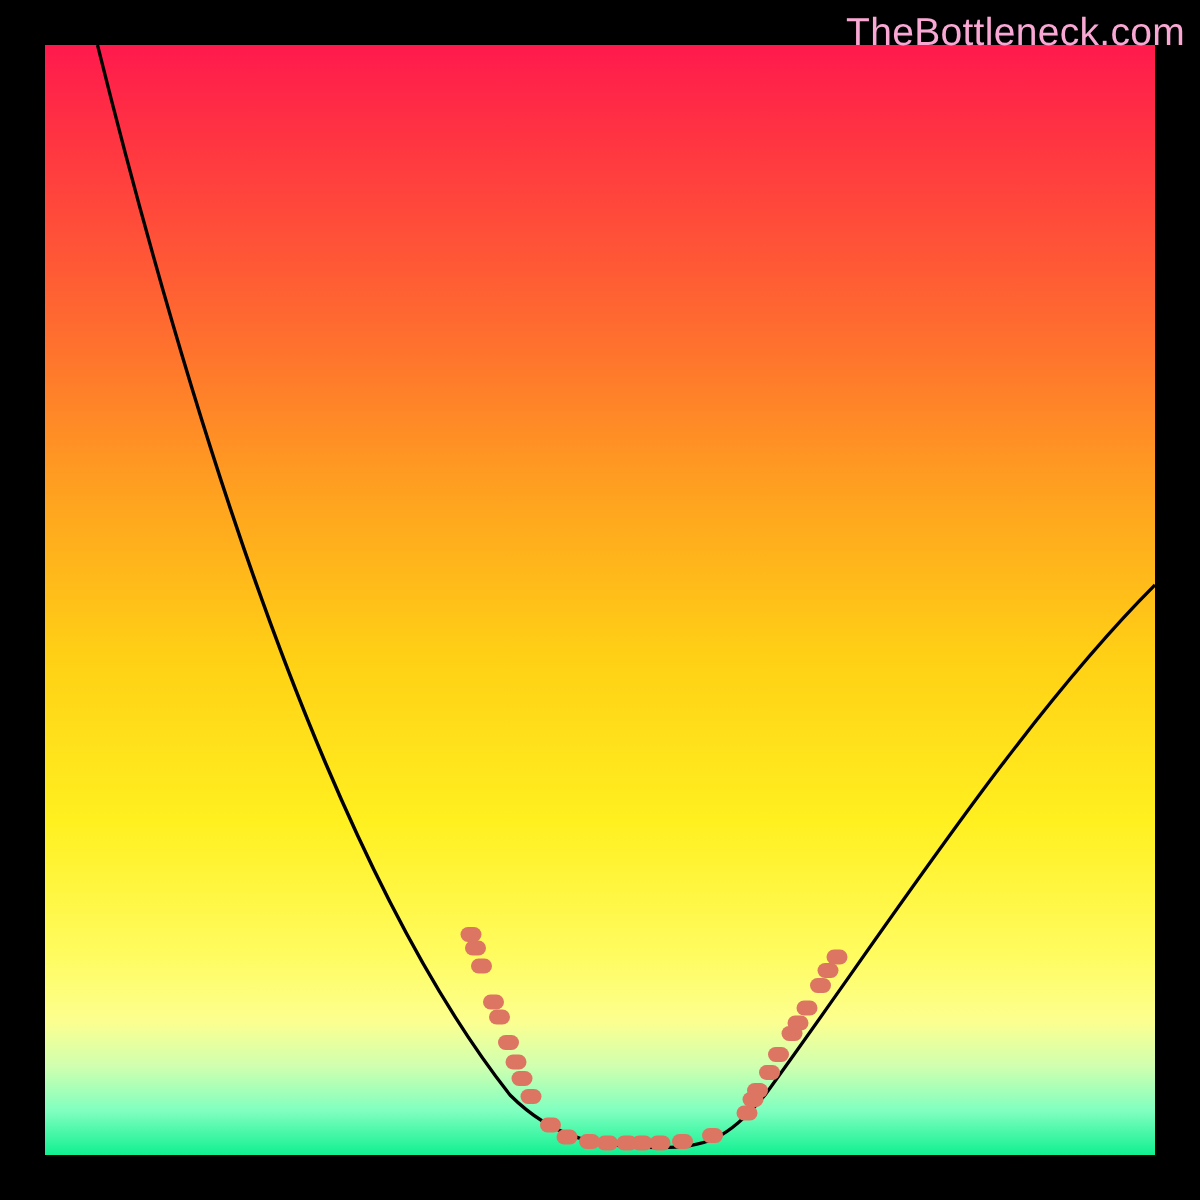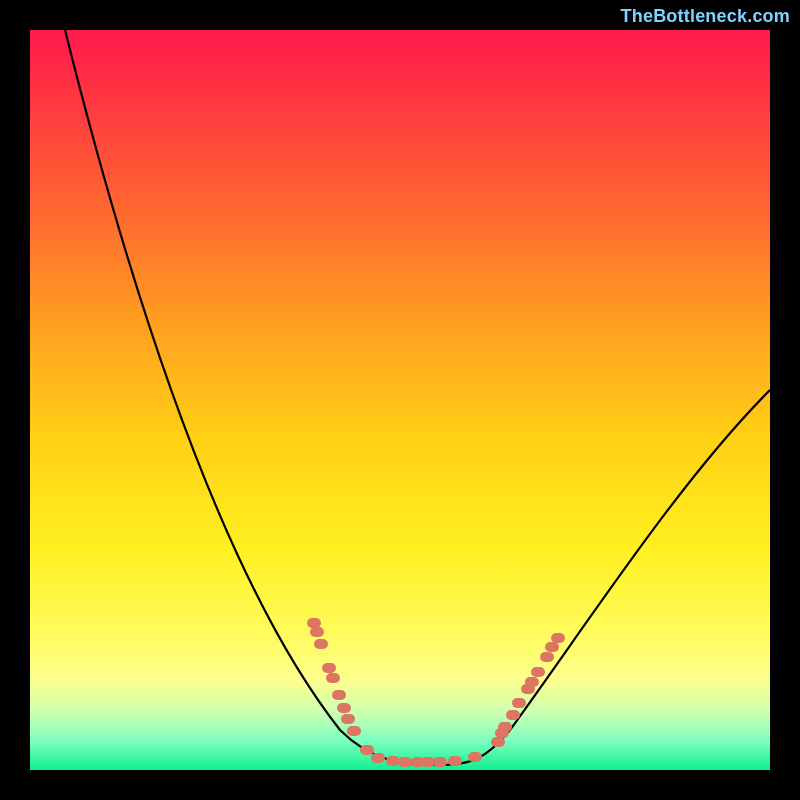--- a/index.html
+++ b/index.html
@@ -32,23 +32,23 @@
       #fffc60 82%,
       #fcff90 88%,
       #d0ffb0 92%,
       #80ffc0 96%,
       #10f090 100%);
   }
   .watermark {
     position: absolute;
     top: 6px;
     right: 10px;
-    color: #7dd3fc;
-    font-size: 18px;
-    font-weight: 700;
+    color: #f9a8d4;
+    font-size: 26px;
+    font-weight: 400;
     letter-spacing: 0.2px;
     z-index: 5;
   }
   svg.curve {
     position: absolute;
     inset: 0;
     z-index: 3;
   }
   .dot {
     fill: #dc7663;

